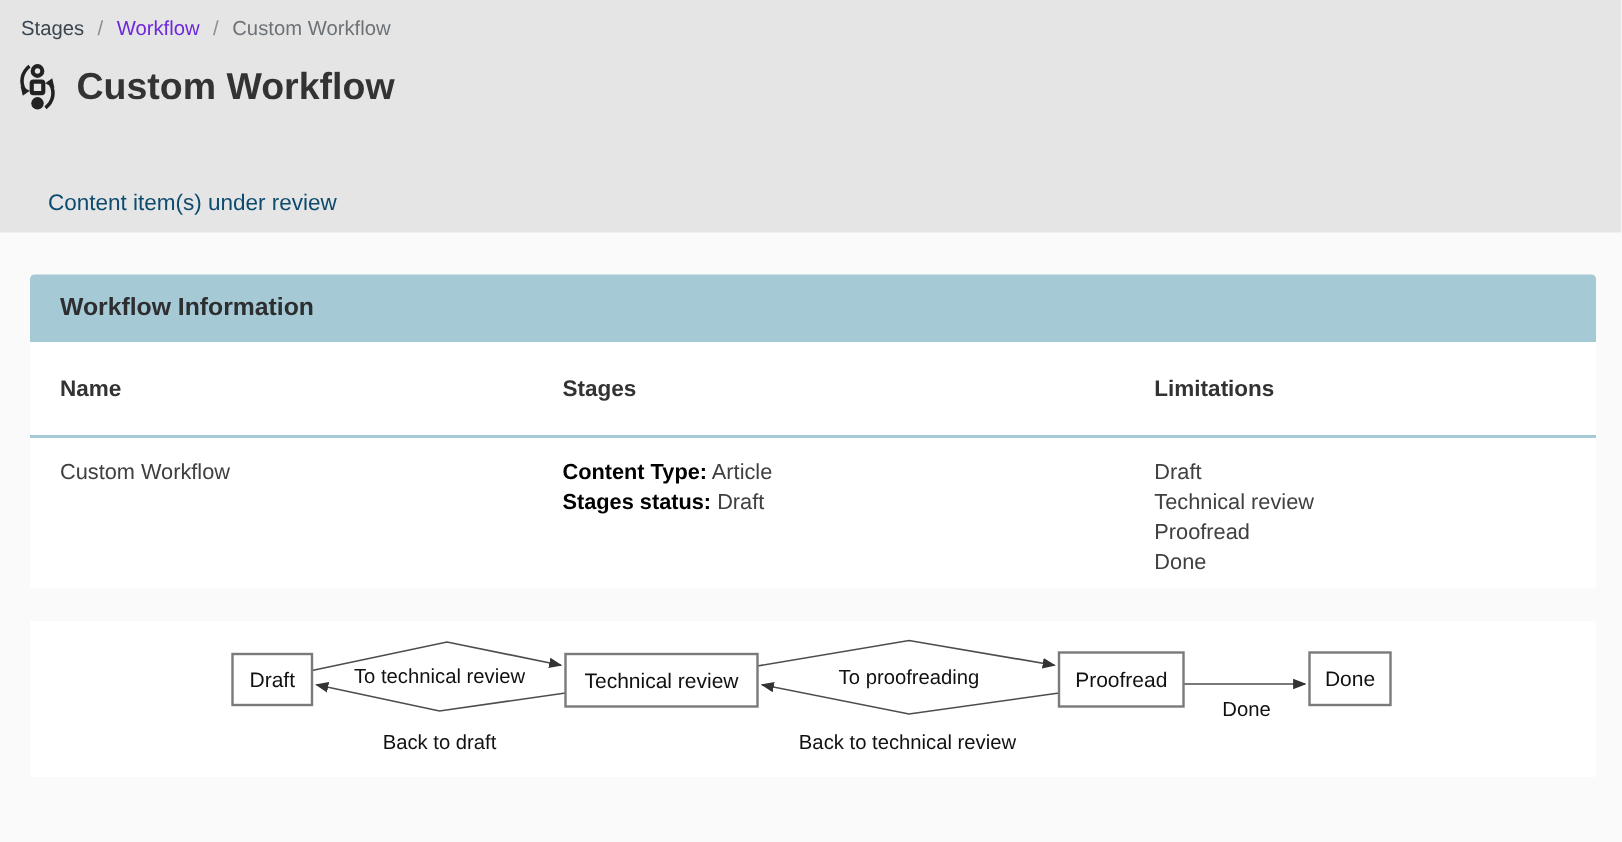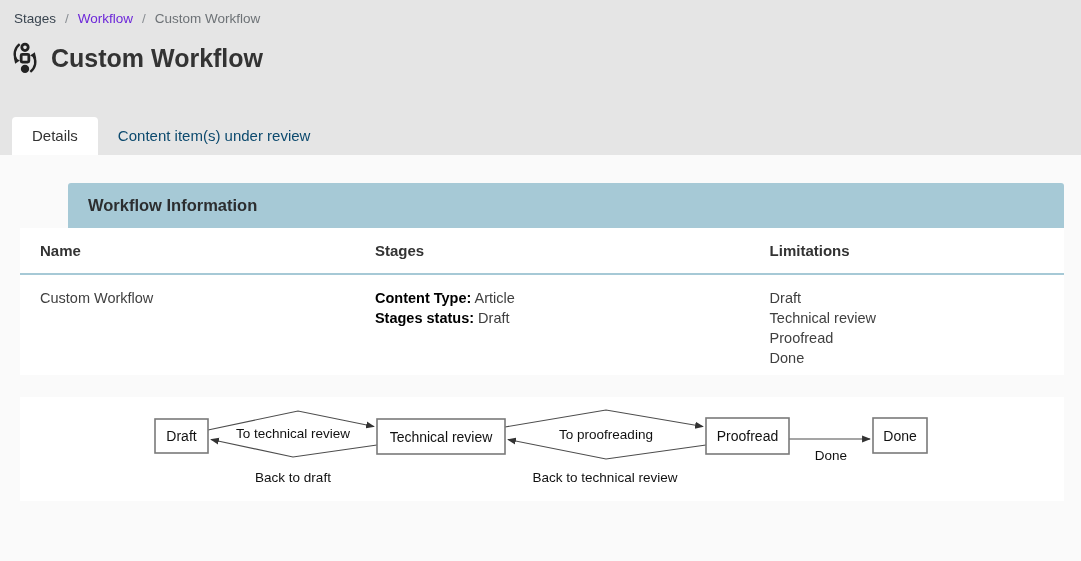--- a/index.html
+++ b/index.html
@@ -21,26 +21,26 @@
   .workflow-icon { flex:0 0 auto; display:block; }
   .tabs { position:absolute; bottom:0; left:12px; display:flex; }
   .tab { padding:10px 20px 11px 20px; font-size:15px; color:#0c4a6e; cursor:pointer; white-space:nowrap; }
   .tab.active { background:#fff; border-radius:4px 4px 0 0; color:#333; }
   
   .main { padding:28px 17px 0 20px; }
   .panel { margin-bottom:22px; }
   .panel-header {
     background:#a6c9d6; border-radius:3px 3px 0 0;
     height:45px; padding:0 20px; display:flex; align-items:center;
-    font-size:16.5px; font-weight:700; color:#2c2e30;margin-left:48px;
+    font-size:16.5px; font-weight:700; color:#2c2e30;
   }
   .panel-body { background:#fff; }
   .info-head, .info-row { display:grid; grid-template-columns:34% 37.8% 28.2%; }
   .info-head { border-bottom:2px solid #a6c9d6; }
-  .info-head > div { height:45px; display:flex; align-items:center; font-size:15px; font-weight:700; color:#333; }
+  .info-head > div { height:62px; display:flex; align-items:center; font-size:15px; font-weight:700; color:#333; }
   .info-head > div:first-child, .info-row > div:first-child { padding-left:20px; }
   .info-row { padding-top:13px; min-height:100px; font-size:14.5px; color:#404040; }
   .info-row .line { line-height:20px; }
   .info-row b { color:#000000; }
   .diagram-body { height:104px; }
   .diagram-body svg { display:block; }
   .dg-box { fill:#fff; stroke:#7a7a7a; stroke-width:1.6; }
   .dg-edge { fill:none; stroke:#4d4d4d; stroke-width:1.1; }
   .dg-nodelabel { font-size:14px; fill:#111; text-anchor:middle; }
   .dg-edgelabel { font-size:13.5px; fill:#111; text-anchor:middle; }
@@ -62,21 +62,20 @@
       <rect x="10.4" y="11.6" width="7.2" height="7.2" rx="1" fill="none" stroke="#222" stroke-width="2.6"></rect>
       <circle cx="14" cy="25.2" r="3.9" fill="#222"></circle>
       <path d="M9,2 C4,6 3,12 6,17" fill="none" stroke="#222" stroke-width="2.2"></path>
       <polygon points="3.4,14.4 9.2,17.4 4.8,20.4" fill="#222"></polygon>
       <path d="M19,28 C24,24 25,18 22,13" fill="none" stroke="#222" stroke-width="2.2"></path>
       <polygon points="24.6,15.6 18.8,12.6 23.2,9.6" fill="#222"></polygon>
     </svg>
     <h1>Custom Workflow</h1>
   </div>
   <div class="tabs">
-    <div class="tab active">Details</div>
     <div class="tab">Content item(s) under review</div>
   </div>
 </div>
 
 <div class="main">
 
   <div class="panel">
     <div class="panel-header">Workflow Information</div>
     <div class="panel-body">
       <div class="info-head">

